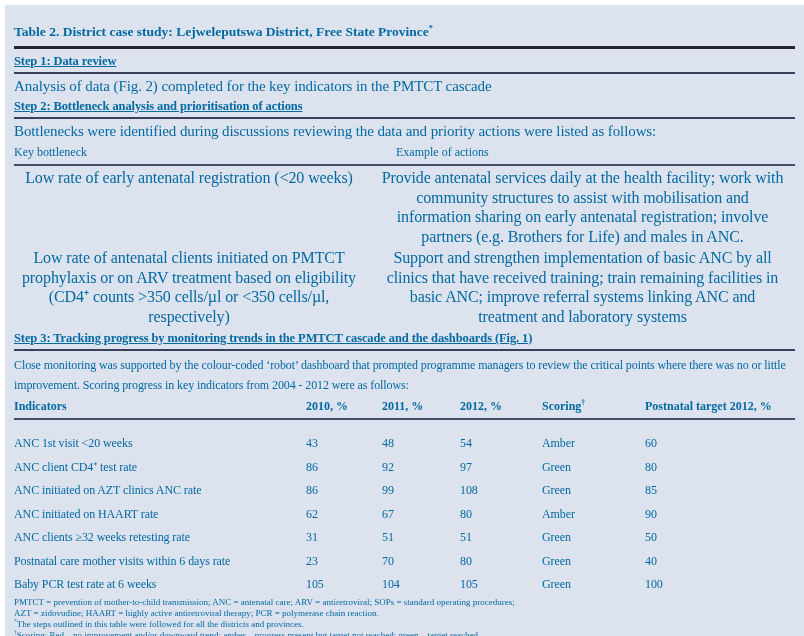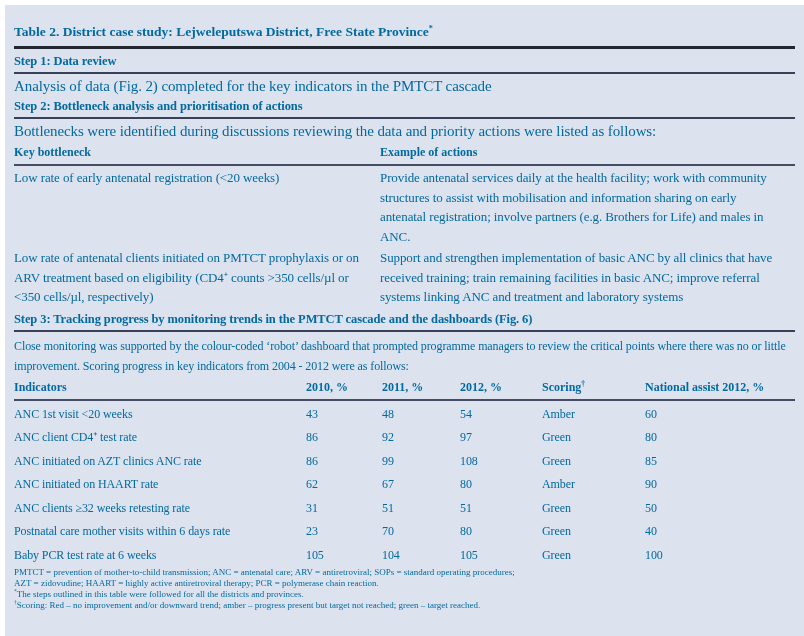--- a/index.html
+++ b/index.html
@@ -6,31 +6,31 @@
   .panel {
     position: absolute; left: 5px; top: 5px; width: 799px; height: 631px;
     box-sizing: border-box; padding: 13px 9px 0 9px;
     background: #dce3ef; color: #0369a1;
     font-family: "Liberation Serif", serif;
   }
   .title { font-size: 13.5px; line-height: 16px; font-weight: 700; margin: 6px 0 6px; }
   .hr { height: 2px; background: #39405a; }
   .hr-thick { height: 3px; background: #22262f; }
   .hr-thin { height: 2px; background: #444b63; }
-  .step { font-size: 12.5px; line-height: 14px; font-weight: 700; margin: 5px 0 4px; letter-spacing: -0.1px; }
+  .step { font-size: 12.5px; line-height: 14px; font-weight: 700; margin: 5px 0 4px; letter-spacing: -0.1px; text-decoration: underline; }
   .body-text { font-size: 15px; line-height: 15px; margin: 5px 0 5px; letter-spacing: -0.1px; }
-  .bn-head { display: grid; grid-template-columns: 366px 1fr; font-weight: 700; font-size: 12px; line-height: 15px; margin: 6px 0 4px; }
+  .bn-head { display: grid; grid-template-columns: 366px 1fr; font-weight: 400; font-size: 12px; line-height: 15px; margin: 6px 0 4px; gap: 16px; }
   .bn-rows { margin-top: 2px; }
-  .bn-row { display: grid; grid-template-columns: 366px 1fr; font-size: 13px; line-height: 19.5px; margin: 1px 0 2px; letter-spacing: -0.1px; }
+  .bn-row { display: grid; grid-template-columns: 366px 1fr; font-size: 16px; line-height: 19.5px; margin: 1px 0 2px; letter-spacing: -0.1px; text-align: center; }
   .bn-row .bn-left { padding-right: 16px; }
   .bn-row .bn-right { padding-right: 10px; }
   .para { font-size: 12px; line-height: 20px; margin: 4px 0 2px; letter-spacing: -0.1px; }
   .sc-head, .sc-row { display: grid; grid-template-columns: 292px 76px 78px 82px 103px 1fr; }
   .sc-head { font-weight: 700; font-size: 12px; line-height: 15px; margin: 4px 0 4px; }
-  .sc-rows { margin-top: 2px; }
+  .sc-rows { margin-top: 12px; }
   .sc-row { font-size: 12px; height: 23.5px; line-height: 23.5px; letter-spacing: -0.1px; }
   sup.mk { font-size: 0.62em; vertical-align: super; line-height: 0; }
   .footnotes { font-size: 9px; line-height: 11px; letter-spacing: 0; }
   .fn { white-space: nowrap; }
 </style>
 </head>
 <body>
 
 <div class="panel">
 
@@ -55,31 +55,31 @@
     <div class="bn-row">
       <div class="bn-left">Low rate of early antenatal registration (&lt;20 weeks)</div>
       <div class="bn-right">Provide antenatal services daily at the health facility; work with community structures to assist with mobilisation and information sharing on early antenatal registration; involve partners (e.g. Brothers for Life) and males in ANC.</div>
     </div>
     <div class="bn-row">
       <div class="bn-left">Low rate of antenatal clients initiated on PMTCT prophylaxis or on ARV treatment based on eligibility (CD4⁺ counts &gt;350 cells/µl or &lt;350 cells/µl, respectively)</div>
       <div class="bn-right">Support and strengthen implementation of basic ANC by all clinics that have received training; train remaining facilities in basic ANC; improve referral systems linking ANC and treatment and laboratory systems</div>
     </div>
   </div>
 
-  <div class="step">Step 3: Tracking progress by monitoring trends in the PMTCT cascade and the dashboards (Fig. 6)</div>
+  <div class="step">Step 3: Tracking progress by monitoring trends in the PMTCT cascade and the dashboards (Fig. 1)</div>
   <div class="hr"></div>
   <div class="para">Close monitoring was supported by the colour-coded ‘robot’ dashboard that prompted programme managers to review the critical points where there was no or little improvement. Scoring progress in key indicators from 2004 - 2012 were as follows:</div>
 
   <div class="sc-head">
     <div>Indicators</div>
     <div>2010, %</div>
     <div>2011, %</div>
     <div>2012, %</div>
     <div><span>Scoring</span><sup class="mk">†</sup></div>
-    <div>National assist 2012, %</div>
+    <div>Postnatal target 2012, %</div>
   </div>
   <div class="hr-thin"></div>
 
   <div class="sc-rows">
     <div class="sc-row">
       <div>ANC 1st visit &lt;20 weeks</div>
       <div>43</div>
       <div>48</div>
       <div>54</div>
       <div>Amber</div>

